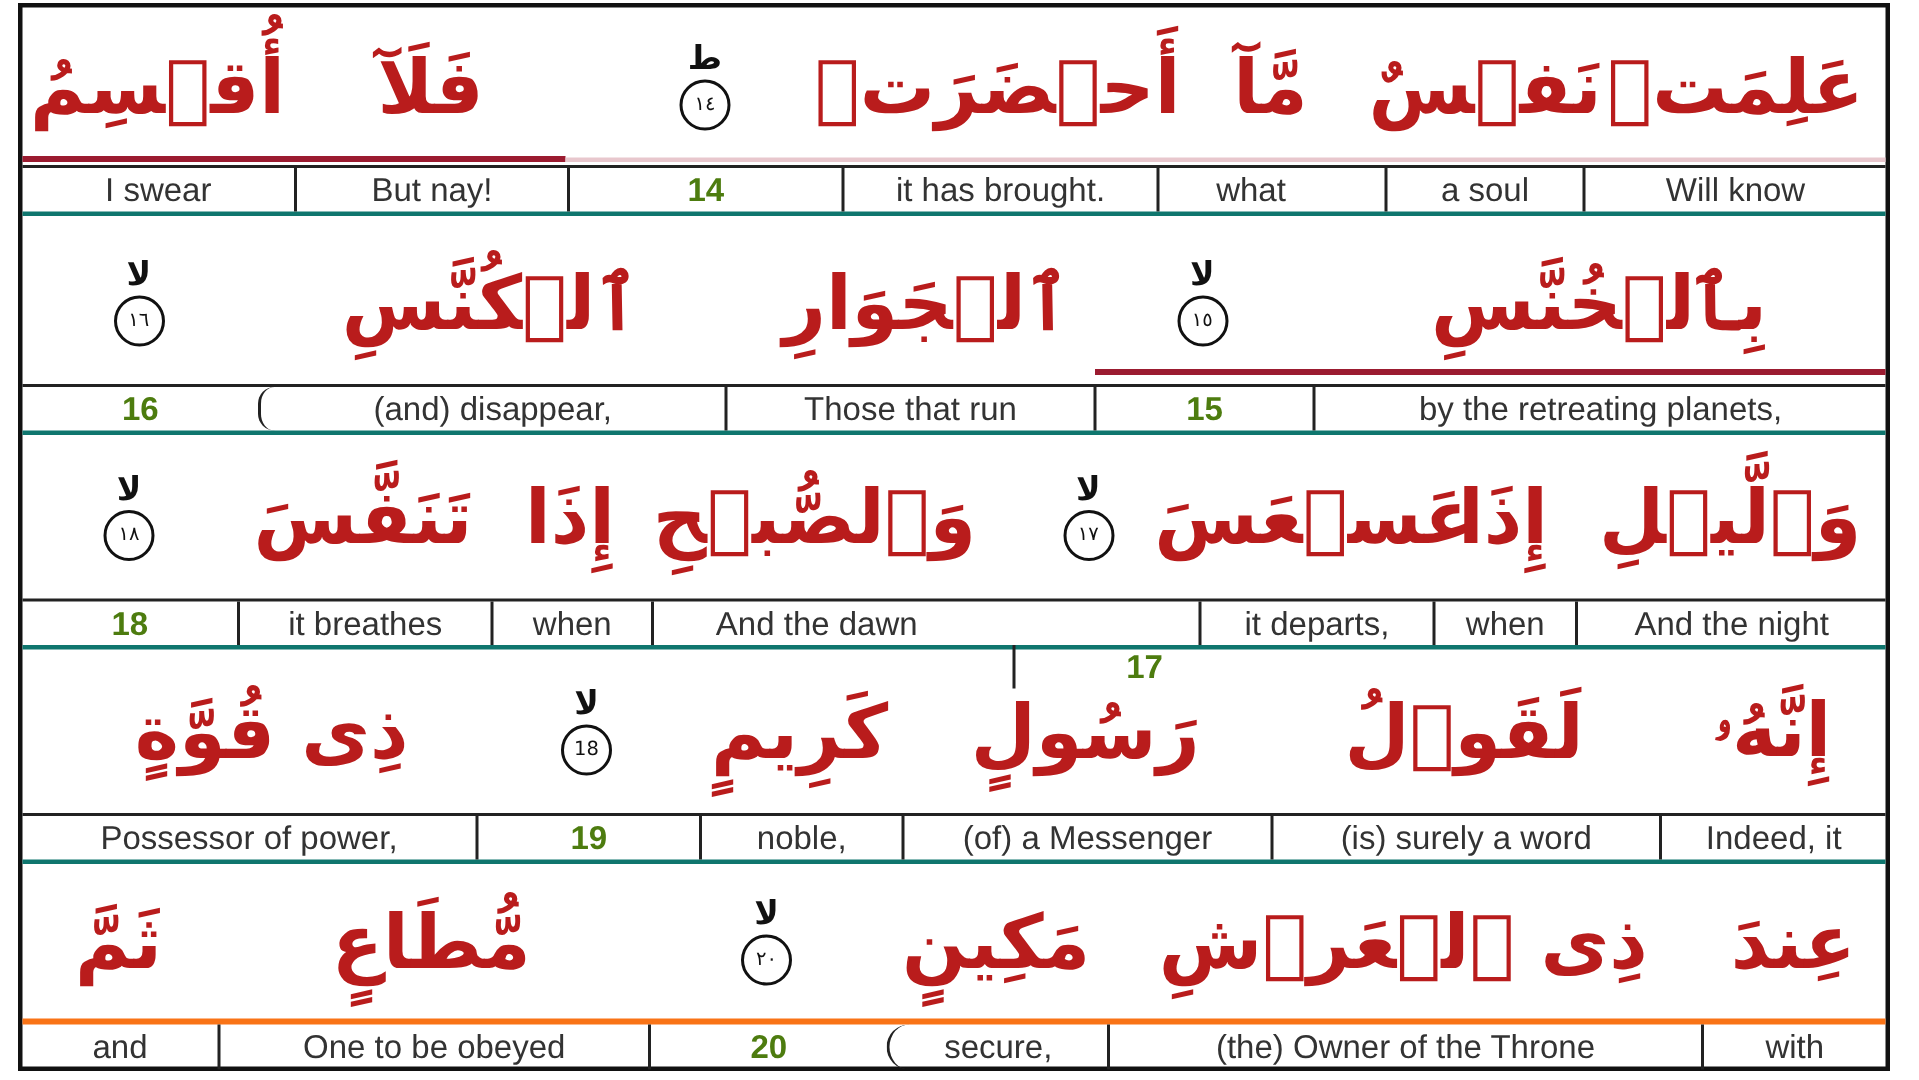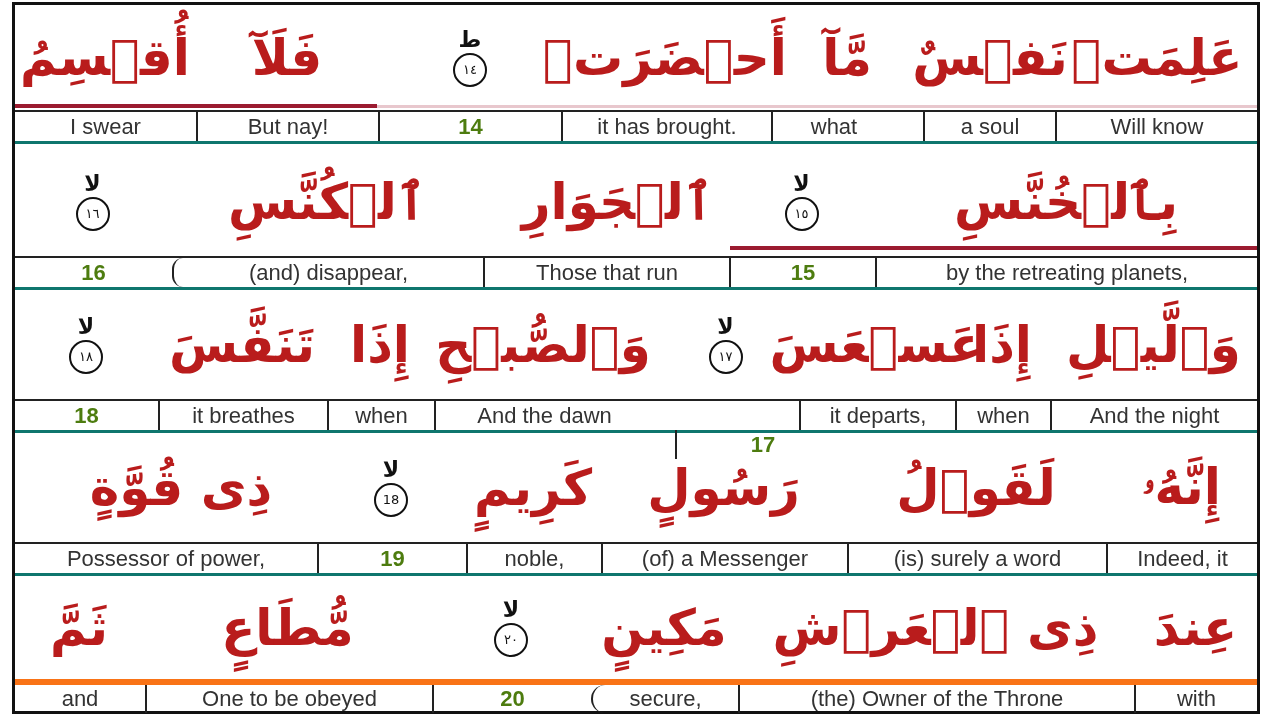--- a/index.html
+++ b/index.html
@@ -129,21 +129,21 @@
       <div class="aw" style="left:0;width:128px;">ثَمَّ</div>
       <div class="aw" style="left:130px;width:285px;">مُّطَاعٍ</div>
       <div class="marker" style="left:417px;width:158px;">
         <span class="waqf">لا</span>
         <span class="circle">٢٠</span>
       </div>
       <div class="aw" style="left:576px;width:146px;">مَكِينٍ</div>
       <div class="aw" style="left:723px;width:395px;">ذِى ٱلۡعَرۡشِ</div>
       <div class="aw" style="left:1119px;width:123px;">عِندَ</div>
     </div>
-    <div class="trans-row" style="top:103px;border-top:6px solid #f97316;border-bottom:none;">
+    <div class="trans-row" style="top:103px;border-top:4px solid #f97316;border-bottom:none;">
       <div class="cell first" style="left:0;width:130px;">and</div>
       <div class="cell" style="left:130px;width:287px;">One to be obeyed</div>
       <div class="cell num" style="left:417px;width:159px;">20</div>
       <div class="cell" style="left:576px;width:147px;border-radius:15px;">secure,</div>
       <div class="cell" style="left:723px;width:396px;">(the) Owner of the Throne</div>
       <div class="cell" style="left:1119px;width:123px;">with</div>
     </div>
   </div>
 
 </div>

